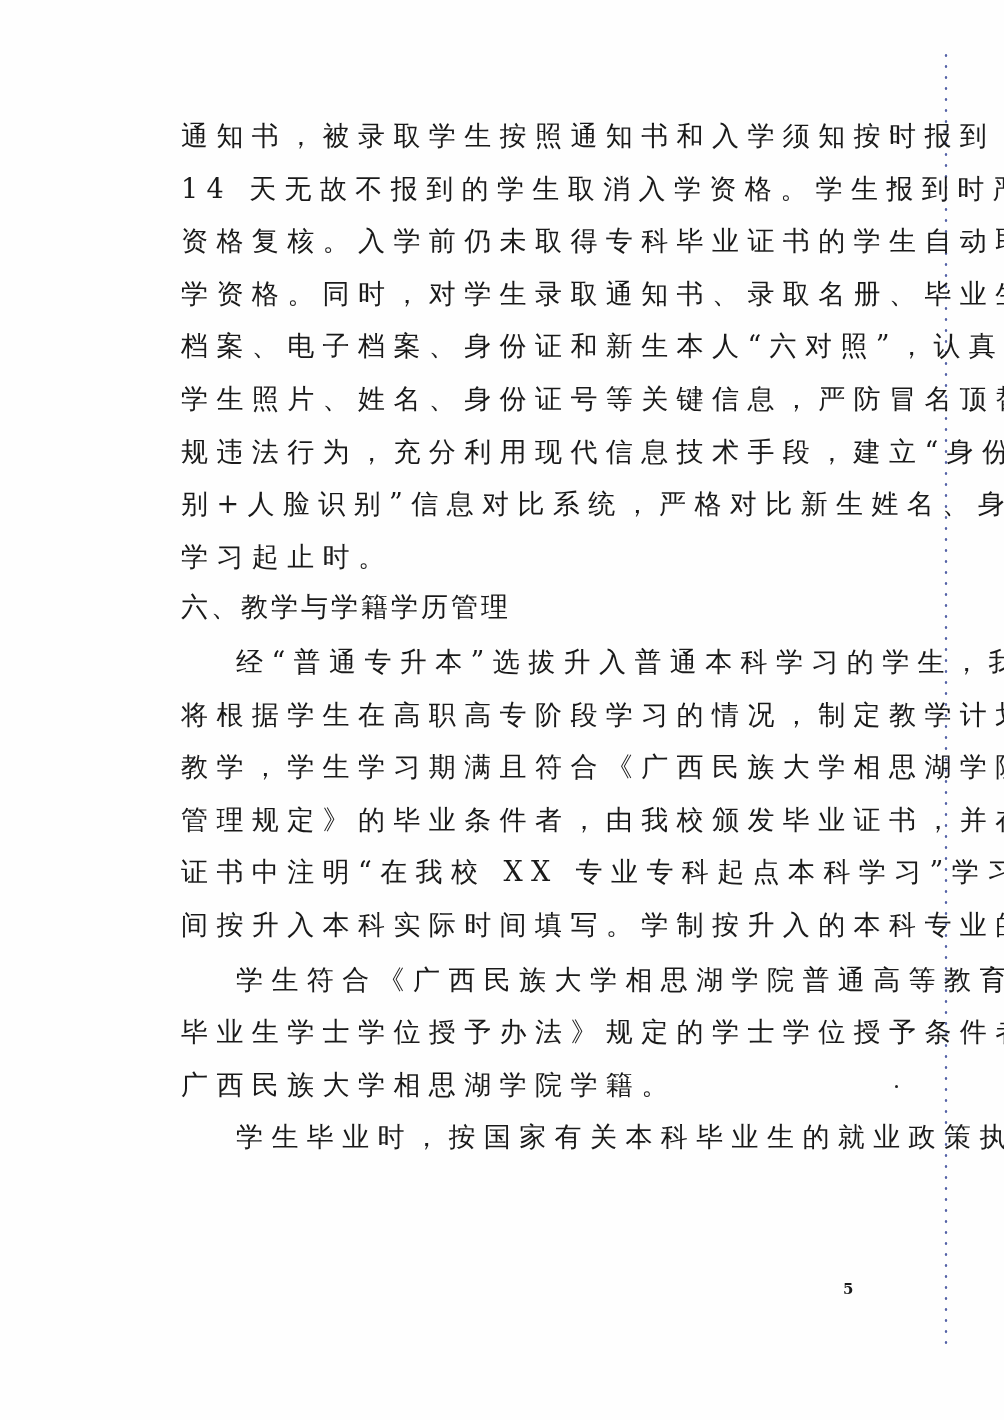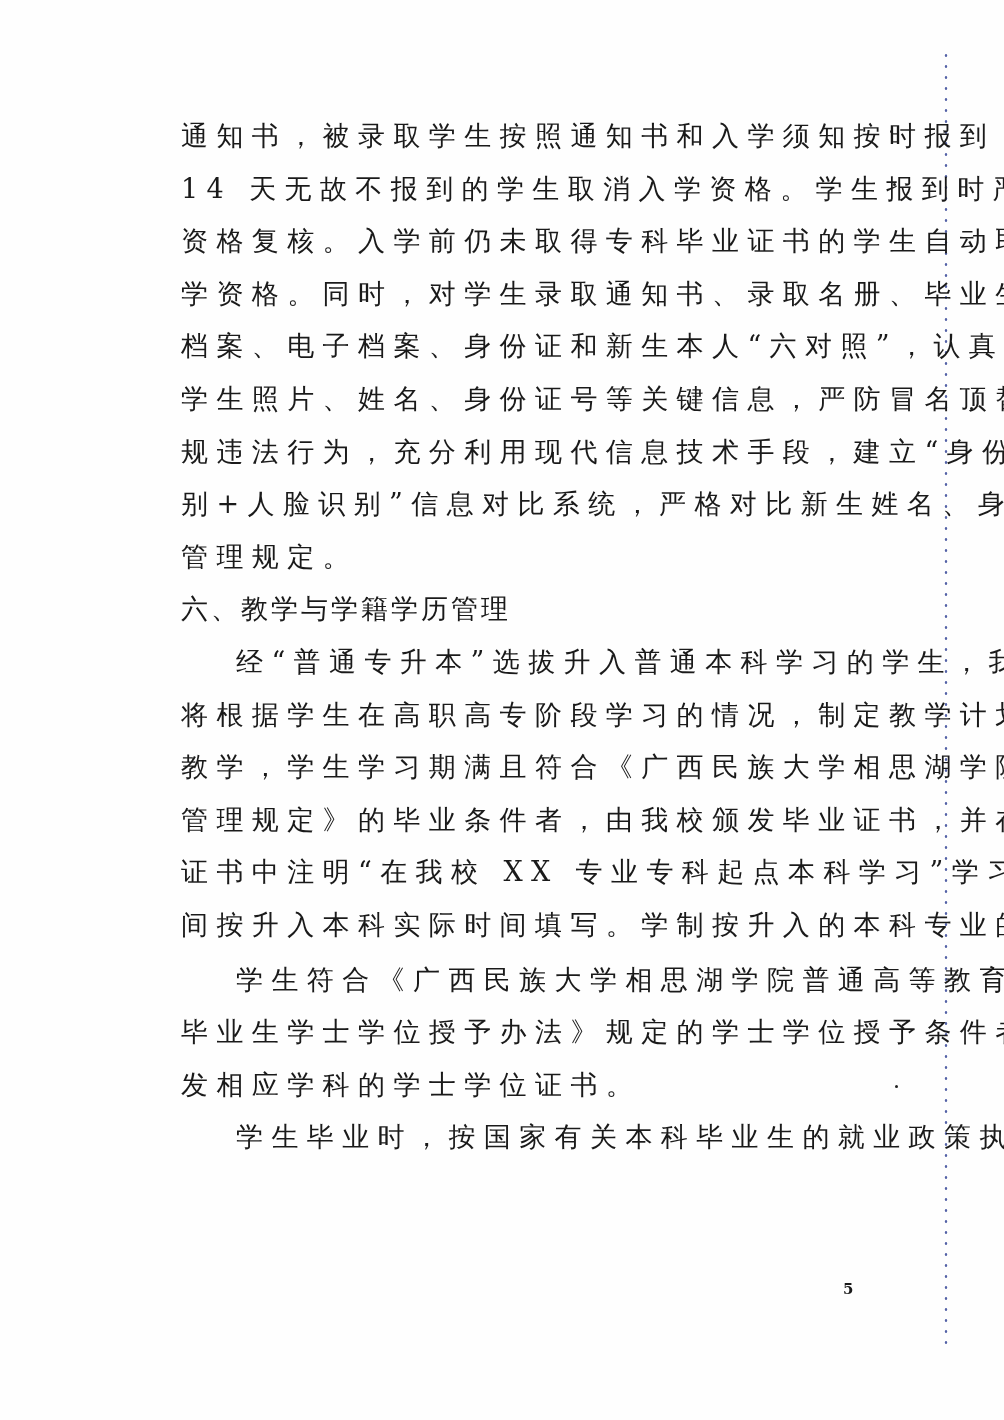--- a/index.html
+++ b/index.html
@@ -39,21 +39,21 @@
     }
     .line.last {
       text-align-last: left;
       width: auto;
     }
     .line.indent {
       padding-left: 55px;
       width: 623px;
     }
     .heading {
-      font-family: Liberation Sans, sans-serif;
+      font-family: Liberation Mono, monospace;
       font-weight: normal;
       text-align-last: left;
       width: auto;
       letter-spacing: 3px;
     }
     .page-number {
       position: absolute;
       left: 843px;
       top: 1280px;
       font-size: 15px;
@@ -93,38 +93,38 @@
 
     <div>
       <div class="line">通知书，被录取学生按照通知书和入学须知按时报到，超过</div>
       <div class="line">14 天无故不报到的学生取消入学资格。学生报到时严格入学</div>
       <div class="line">资格复核。入学前仍未取得专科毕业证书的学生自动取消入</div>
       <div class="line">学资格。同时，对学生录取通知书、录取名册、毕业生纸质</div>
       <div class="line">档案、电子档案、身份证和新生本人“六对照”，认真核验</div>
       <div class="line">学生照片、姓名、身份证号等关键信息，严防冒名顶替等违</div>
       <div class="line">规违法行为，充分利用现代信息技术手段，建立“身份证识</div>
       <div class="line">别+人脸识别”信息对比系统，严格对比新生姓名、身份证和</div>
-      <div class="line last">管理规定。</div>
+      <div class="line last">学习起止时。</div>
     </div>
 
     <div class="line heading">六、教学与学籍学历管理</div>
 
     <div>
       <div class="line indent">经“普通专升本”选拔升入普通本科学习的学生，我校</div>
       <div class="line">将根据学生在高职高专阶段学习的情况，制定教学计划进行</div>
       <div class="line">教学，学生学习期满且符合《广西民族大学相思湖学院学籍</div>
       <div class="line">管理规定》的毕业条件者，由我校颁发毕业证书，并在毕业</div>
       <div class="line">证书中注明“在我校 XX 专业专科起点本科学习”学习起止时</div>
       <div class="line">间按升入本科实际时间填写。学制按升入的本科专业的学制</div>
     </div>
 
     <div style="margin-top:2px;">
       <div class="line indent">学生符合《广西民族大学相思湖学院普通高等教育本科</div>
       <div class="line">毕业生学士学位授予办法》规定的学士学位授予条件者，颁</div>
-      <div class="line last">发相应学科的学士学位证书。</div>
+      <div class="line last">广西民族大学相思湖学院学籍。</div>
     </div>
 
     <div>
       <div class="line indent last">学生毕业时，按国家有关本科毕业生的就业政策执行。</div>
     </div>
 
   </div>
 
   <div class="page-number">5</div>
 </div>

